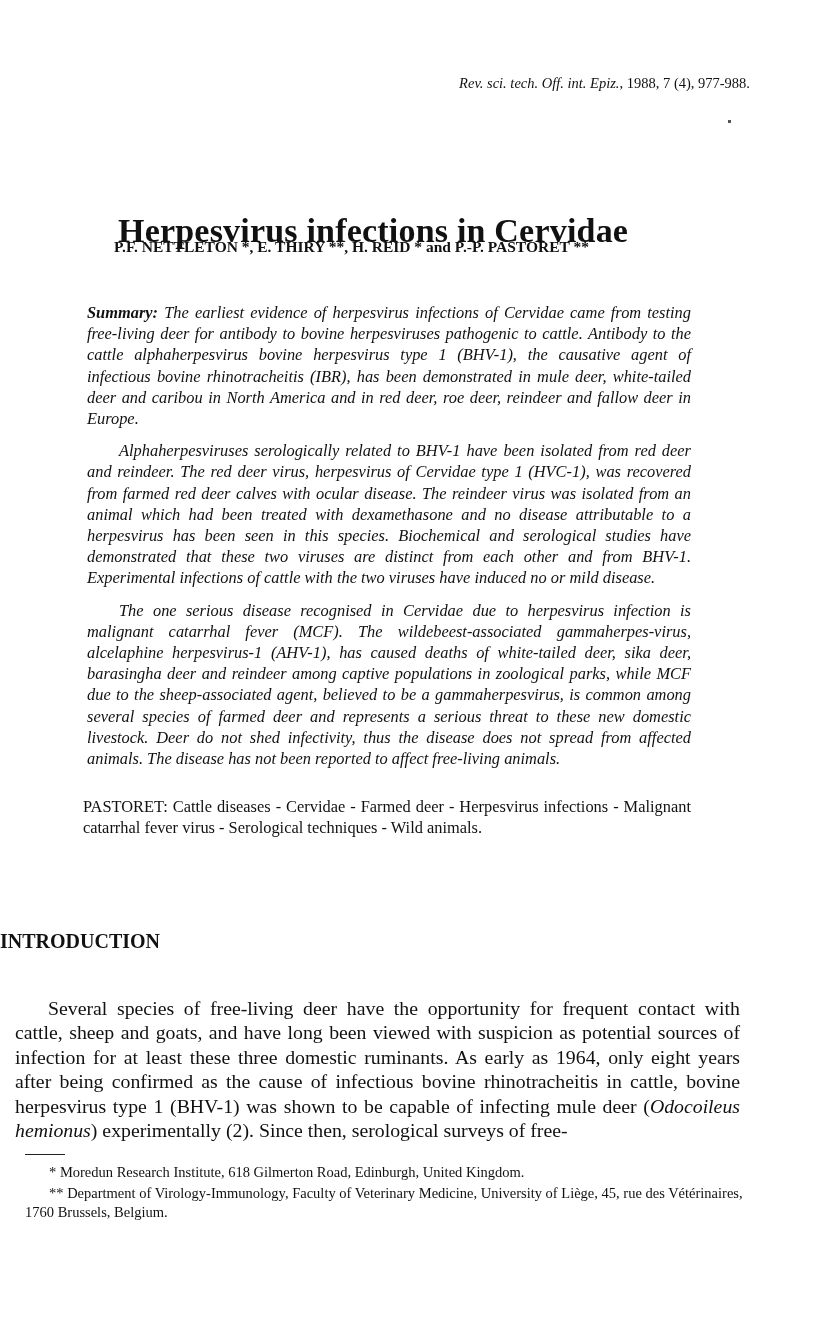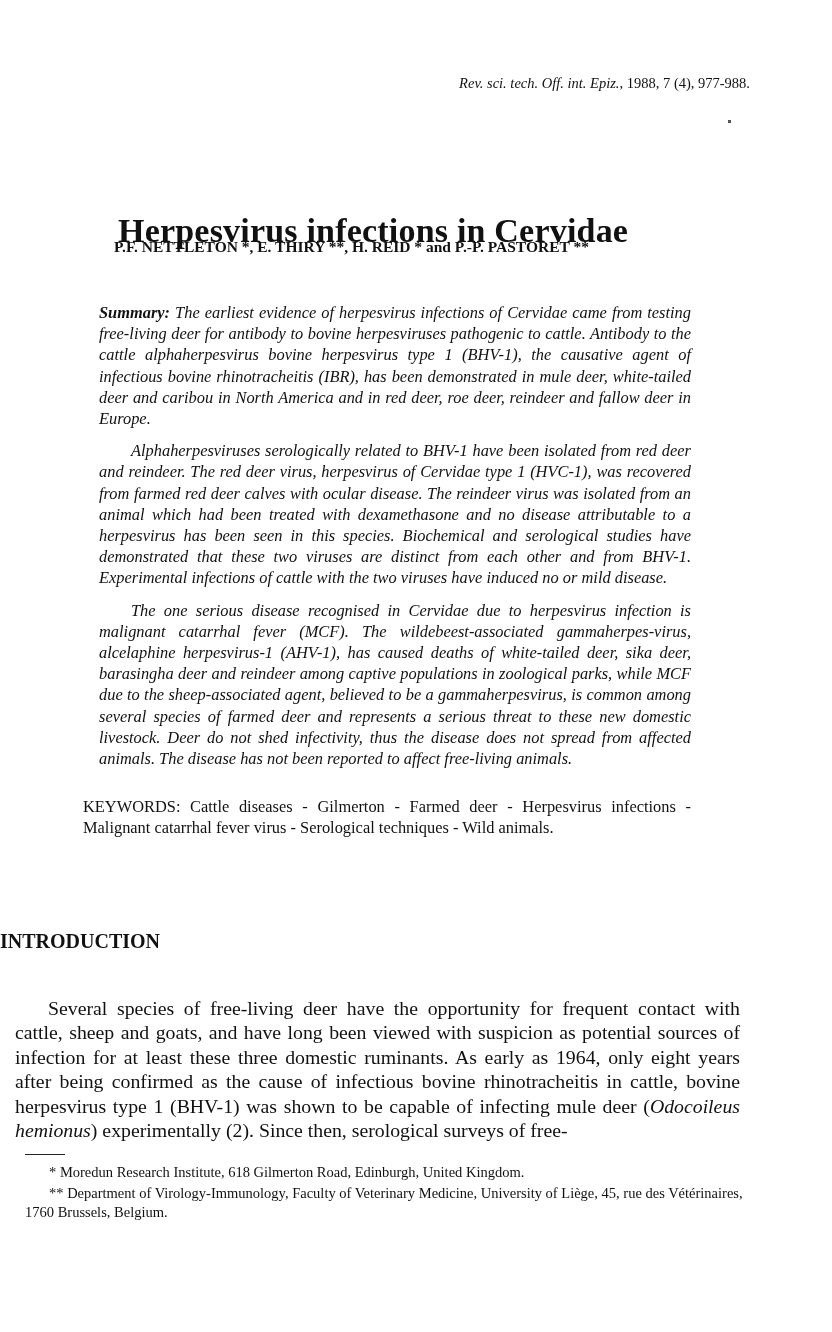--- a/index.html
+++ b/index.html
@@ -4,21 +4,21 @@
 <style>
   html, body { margin: 0; padding: 0; background: #ffffff; }
   body { width: 832px; height: 1332px; position: relative; overflow: hidden; color: #111; font-family: "Liberation Serif", serif; }
   .abs { position: absolute; }
   .citation { top: 75px; right: 82px; font-size: 14.5px; white-space: nowrap; }
   .citation i { font-style: italic; }
   .speck { top: 120px; left: 728px; width: 3px; height: 3px; background: #555; }
   .title { top: 180px; left: 118px; font-size: 34px; font-weight: bold; letter-spacing: 0.2px; white-space: nowrap; margin-top: 32px; }
   .authors { top: 238px; left: 114px; font-size: 15.5px; font-weight: bold; white-space: nowrap; }
   .abstract { top: 302px; left: 83px; width: 608px; font-size: 16.4px; font-style: italic; line-height: 21.2px; text-align: justify; }
-  .abstract p { margin: 0 0 11px 16px; }
+  .abstract p { margin: 0 0 11px 4px; }
   .abstract p.indent { text-indent: 32px; }
   .abstract .label { font-weight: bold; }
   .keywords { top: 796px; left: 83px; width: 608px; font-size: 16.4px; line-height: 21.2px; text-align: justify; }
   .intro-heading { top: 930px; left: 0; width: 760px; font-size: 20px; font-weight: bold; }
   .intro { top: 996px; left: 15px; width: 725px; font-size: 19.8px; line-height: 24.4px; text-align: justify; text-indent: 33px; }
   .intro i { font-style: italic; }
   .fn-rule { top: 1154px; left: 25px; width: 40px; height: 1px; background: #222; }
   .footnotes { top: 1163px; left: 25px; width: 740px; font-size: 14.5px; line-height: 19px; }
   .footnotes p { margin: 0 0 2px 0; text-indent: 24px; }
 </style>
@@ -32,21 +32,21 @@
 <div class="abs title">Herpesvirus infections in Cervidae</div>
 
 <div class="abs authors">P.F. NETTLETON *, E. THIRY **, H. REID * and P.-P. PASTORET **</div>
 
 <div class="abs abstract">
   <p><span class="label">Summary:</span><span> The earliest evidence of herpesvirus infections of Cervidae came from testing free-living deer for antibody to bovine herpesviruses pathogenic to cattle. Antibody to the cattle alphaherpesvirus bovine herpesvirus type 1 (BHV-1), the causative agent of infectious bovine rhinotracheitis (IBR), has been demonstrated in mule deer, white-tailed deer and caribou in North America and in red deer, roe deer, reindeer and fallow deer in Europe.</span></p>
   <p class="indent">Alphaherpesviruses serologically related to BHV-1 have been isolated from red deer and reindeer. The red deer virus, herpesvirus of Cervidae type 1 (HVC-1), was recovered from farmed red deer calves with ocular disease. The reindeer virus was isolated from an animal which had been treated with dexamethasone and no disease attributable to a herpesvirus has been seen in this species. Biochemical and serological studies have demonstrated that these two viruses are distinct from each other and from BHV-1. Experimental infections of cattle with the two viruses have induced no or mild disease.</p>
   <p class="indent">The one serious disease recognised in Cervidae due to herpesvirus infection is malignant catarrhal fever (MCF). The wildebeest-associated gammaherpes-virus, alcelaphine herpesvirus-1 (AHV-1), has caused deaths of white-tailed deer, sika deer, barasingha deer and reindeer among captive populations in zoological parks, while MCF due to the sheep-associated agent, believed to be a gammaherpesvirus, is common among several species of farmed deer and represents a serious threat to these new domestic livestock. Deer do not shed infectivity, thus the disease does not spread from affected animals. The disease has not been reported to affect free-living animals.</p>
 </div>
 
-<div class="abs keywords">KEYWORDS: Cattle diseases - Gilmerton - Farmed deer - Herpesvirus infections - Malignant catarrhal fever virus - Serological techniques - Wild animals.</div>
+<div class="abs keywords">PASTORET: Cattle diseases - Cervidae - Farmed deer - Herpesvirus infections - Malignant catarrhal fever virus - Serological techniques - Wild animals.</div>
 
 <div class="abs intro-heading">INTRODUCTION</div>
 
 <div class="abs intro"><span>Several species of free-living deer have the opportunity for frequent contact with cattle, sheep and goats, and have long been viewed with suspicion as potential sources of infection for at least these three domestic ruminants. As early as 1964, only eight years after being confirmed as the cause of infectious bovine rhinotracheitis in cattle, bovine herpesvirus type 1 (BHV-1) was shown to be capable of infecting mule deer (</span><i>Odocoileus hemionus</i><span>) experimentally (2). Since then, serological surveys of free-</span></div>
 
 <div class="abs fn-rule"></div>
 
 <div class="abs footnotes">
   <p>* Moredun Research Institute, 618 Gilmerton Road, Edinburgh, United Kingdom.</p>
   <p>** Department of Virology-Immunology, Faculty of Veterinary Medicine, University of Liège, 45, rue des Vétérinaires, 1760 Brussels, Belgium.</p>

